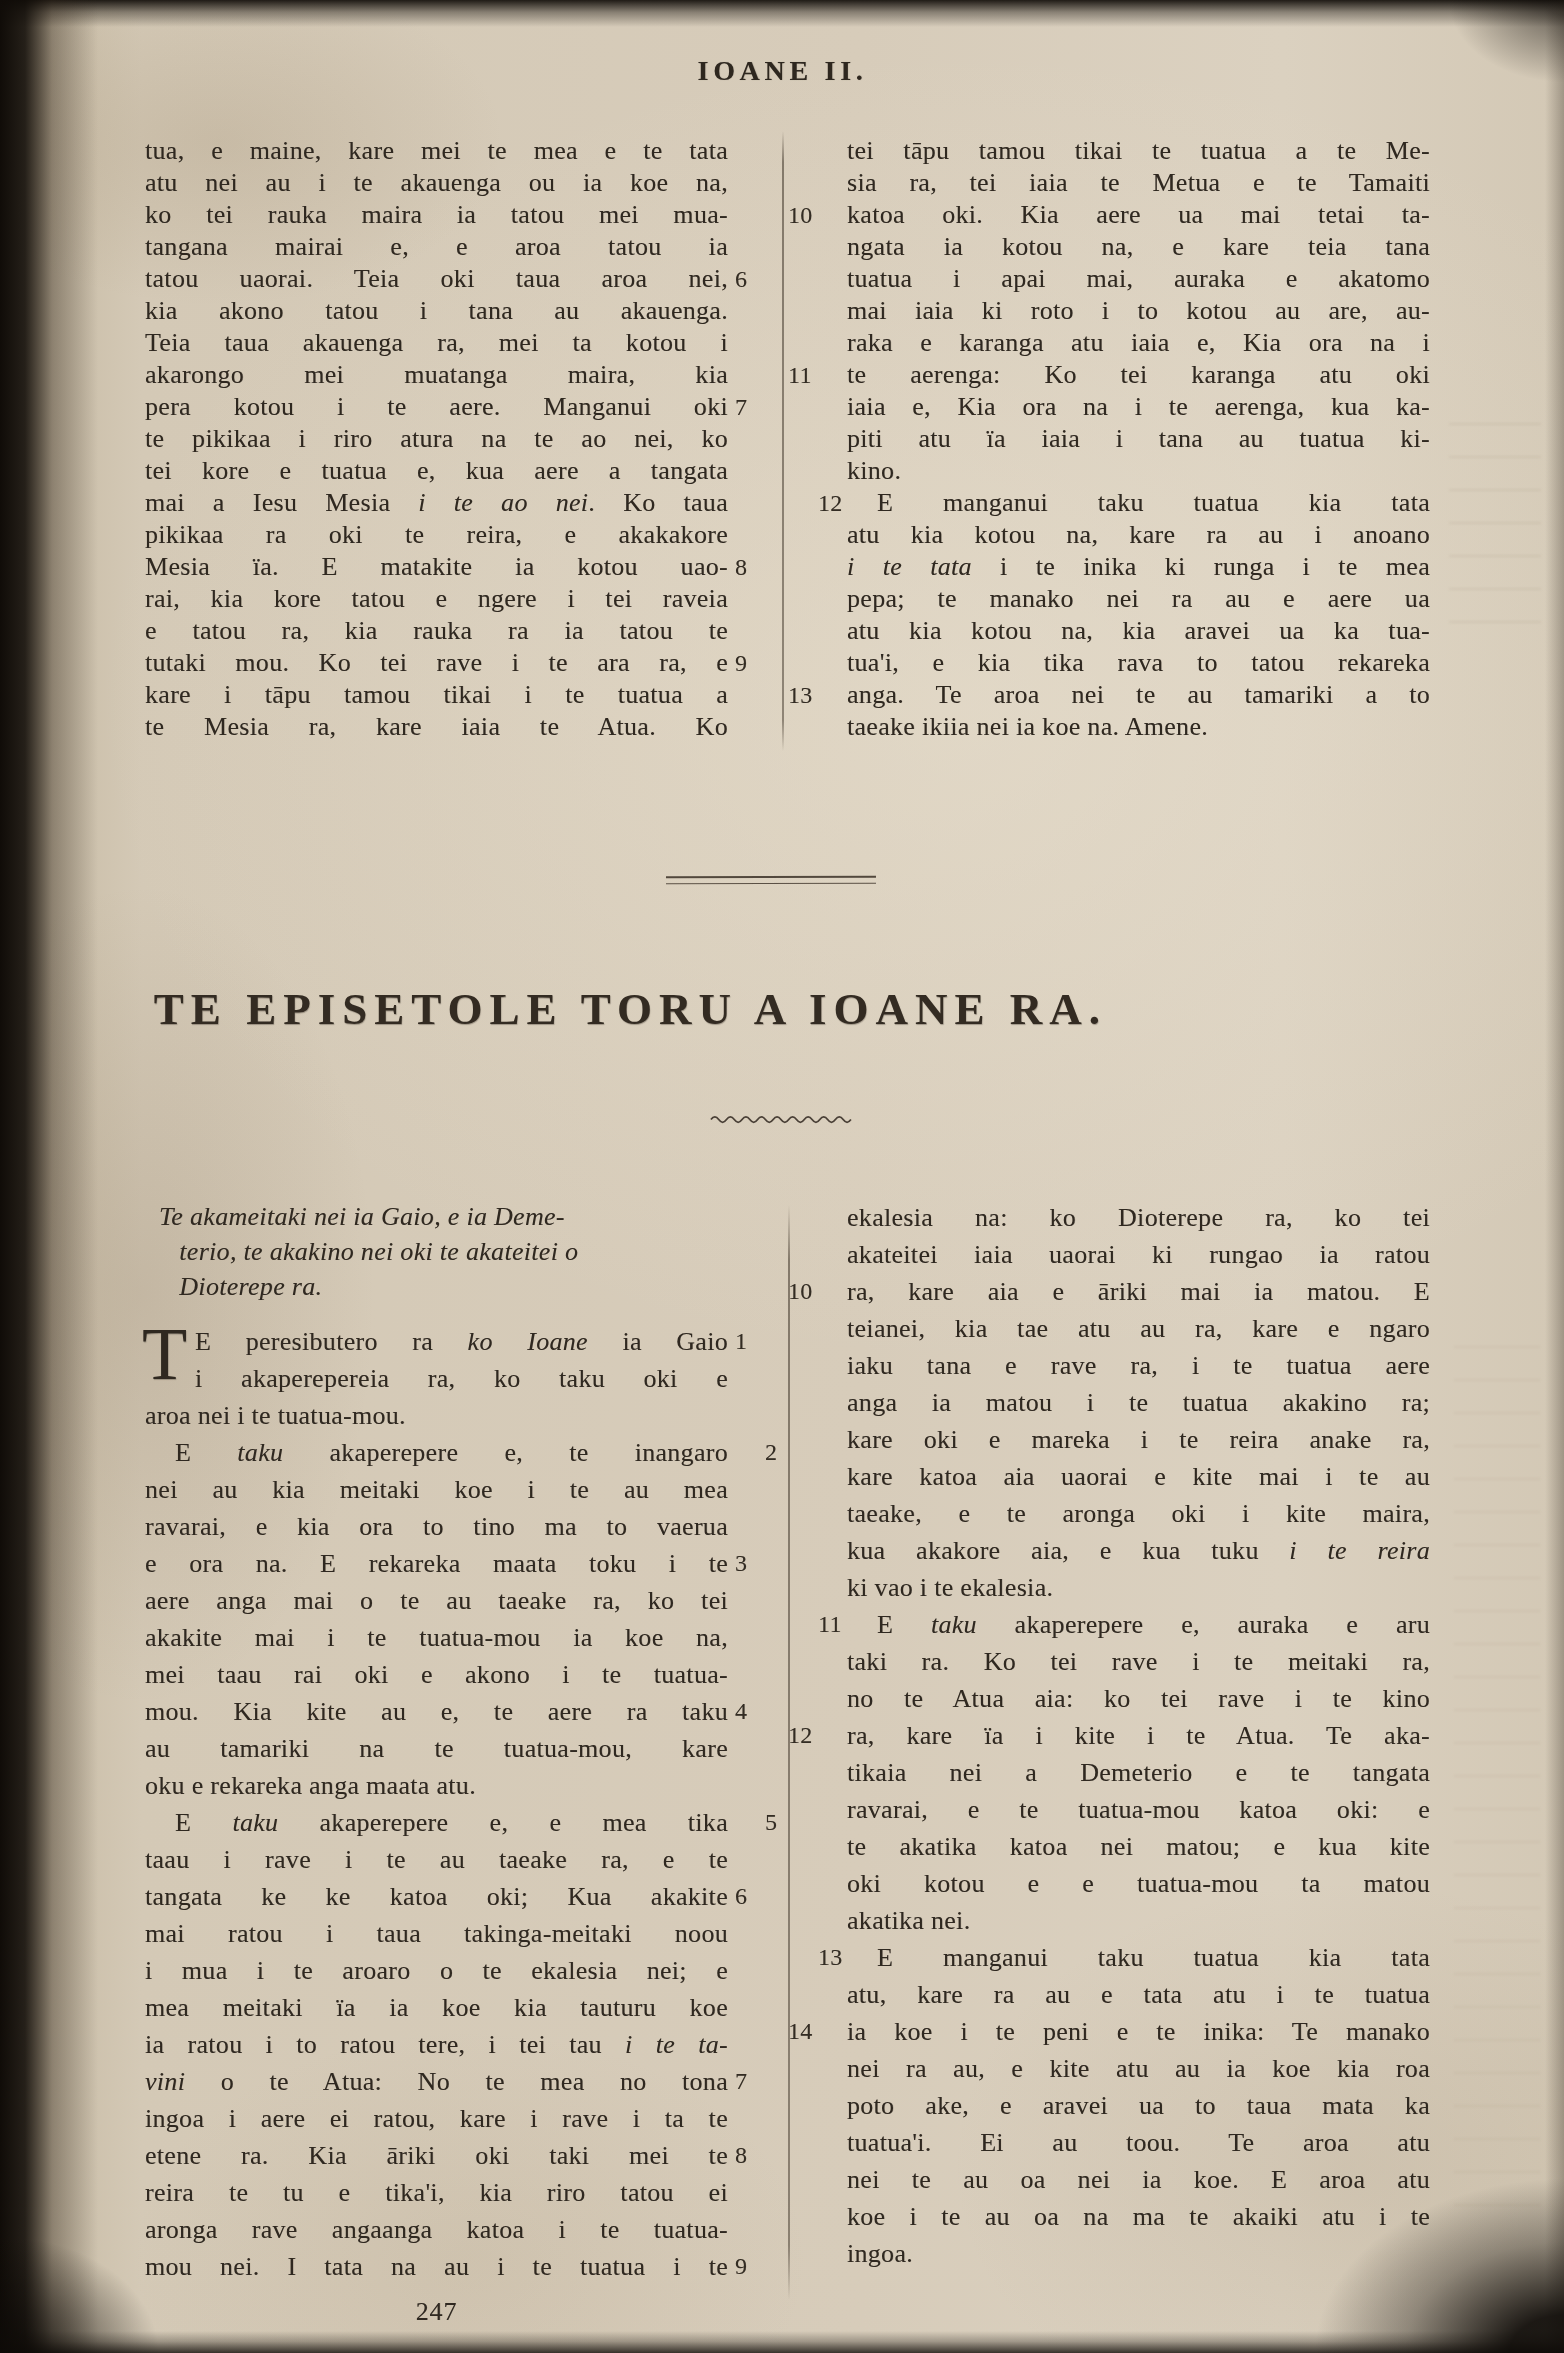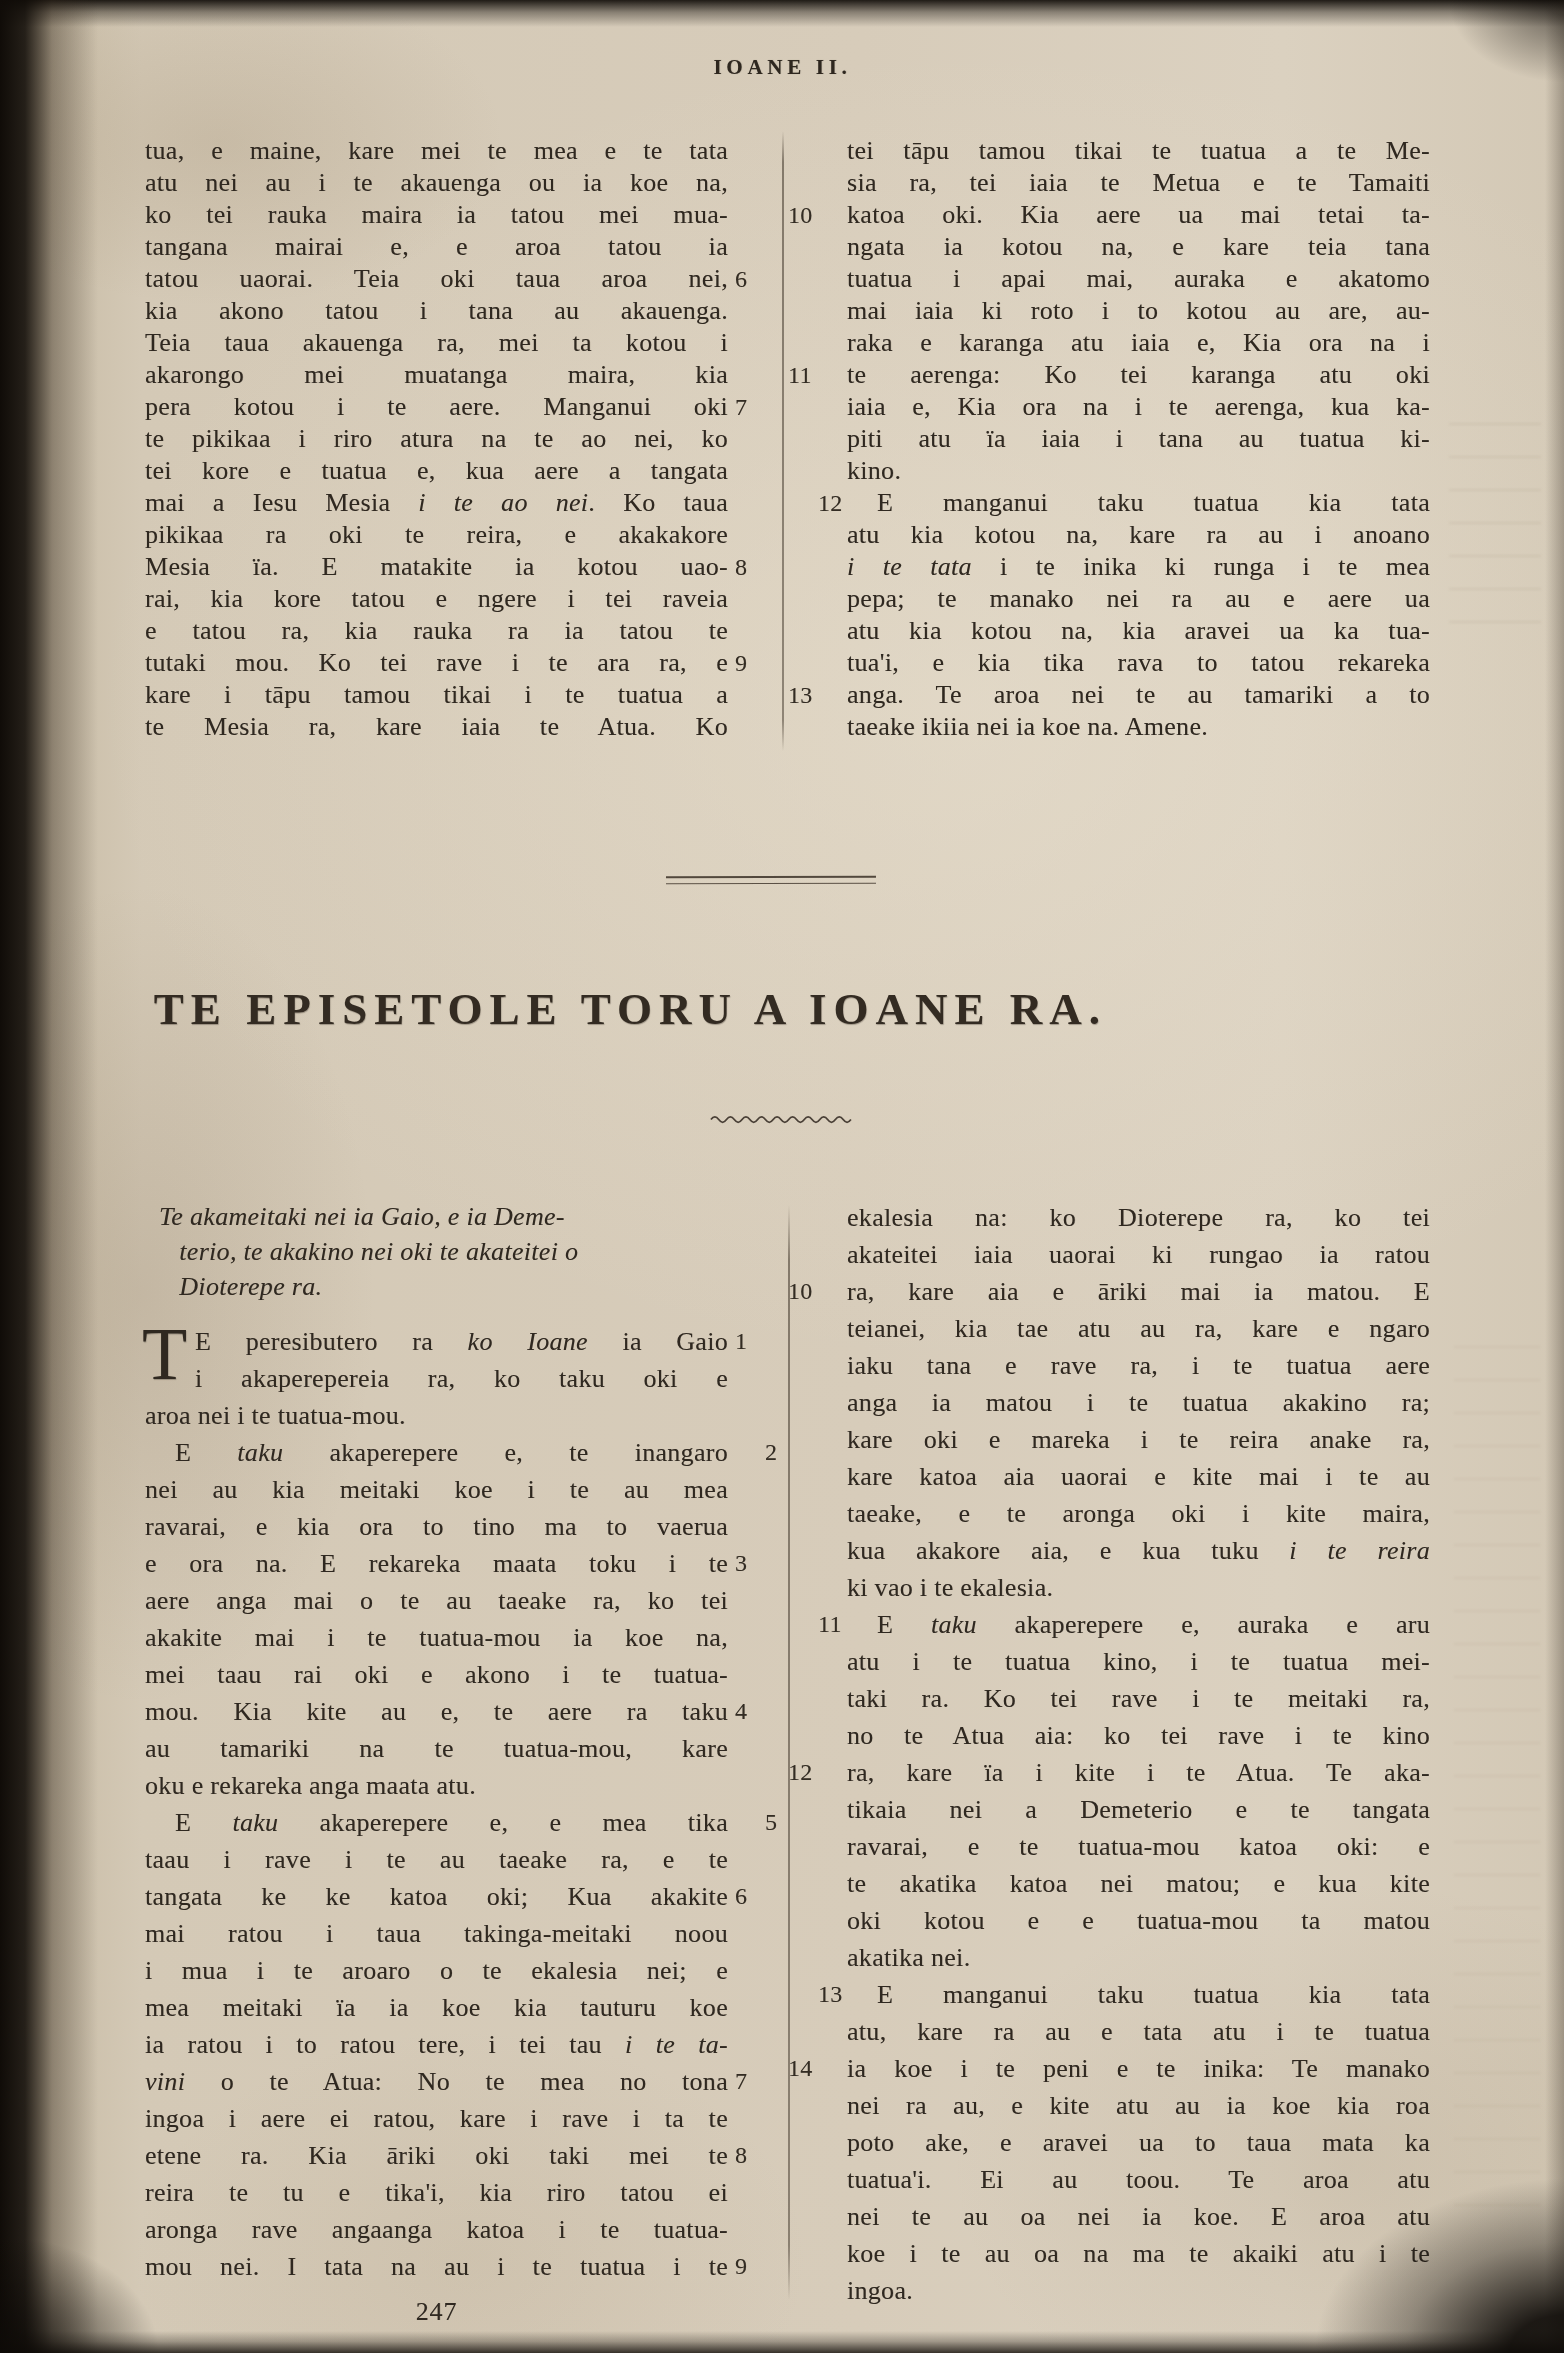--- a/index.html
+++ b/index.html
@@ -34,21 +34,21 @@
     background: linear-gradient(270deg, rgba(30,22,14,.30), transparent); }
   .corner-br { position: absolute; right: 0; bottom: 0; width: 290px; height: 203px;
     background: radial-gradient(120% 120% at 100% 100%, rgba(13,10,7,.92) 16%, rgba(13,10,7,.34) 46%, transparent 72%); }
   .corner-bl { position: absolute; left: 0; bottom: 0; width: 180px; height: 133px;
     background: radial-gradient(130% 130% at 0% 100%, rgba(13,10,7,.75) 14%, transparent 68%); }
   .corner-tr { position: absolute; right: 0; top: 0; width: 133px; height: 94px;
     background: radial-gradient(135% 135% at 100% 0%, rgba(13,10,7,.5) 12%, transparent 65%); }
 
   .header {
     position: absolute; left: 0; top: 55px; width: 1565px;
-    text-align: center; font-size: 21px; font-weight: bold;
+    text-align: center; font-size: 28px; font-weight: bold;
     letter-spacing: 4.7px; color: #2e271f;
     text-shadow: 0.4px 0.4px 0.8px rgba(46,39,31,.35);
   }
 
   .vrule { position: absolute; width: 1.6px;
     background: linear-gradient(180deg, transparent, rgba(62,52,40,.55) 5%, rgba(62,52,40,.5) 95%, transparent); }
   .vrule.top { left: 782px; top: 131px; height: 620px; }
   .vrule.bottom { left: 788px; top: 1205px; height: 1095px; }
 
   .col { position: absolute; width: 583px; color: #2f2820; font-size: 26px;
@@ -522,24 +522,20 @@
     <div class="line end">
       <span class="txt">ki vao i te ekalesia.</span>
       <span class="verse"></span>
     </div>
 
     <div class="line indent">
       <span class="txt">E <i>taku</i> akaperepere e, auraka e aru</span>
       <span class="verse">11</span>
     </div>
 
-    <div class="line">
-      <span class="txt">atu i te tuatua kino, i te tuatua mei-</span>
-      <span class="verse"></span>
-    </div>
 
     <div class="line">
       <span class="txt">taki ra. Ko tei rave i te meitaki ra,</span>
       <span class="verse"></span>
     </div>
 
     <div class="line">
       <span class="txt">no te Atua aia: ko tei rave i te kino</span>
       <span class="verse"></span>
     </div>

